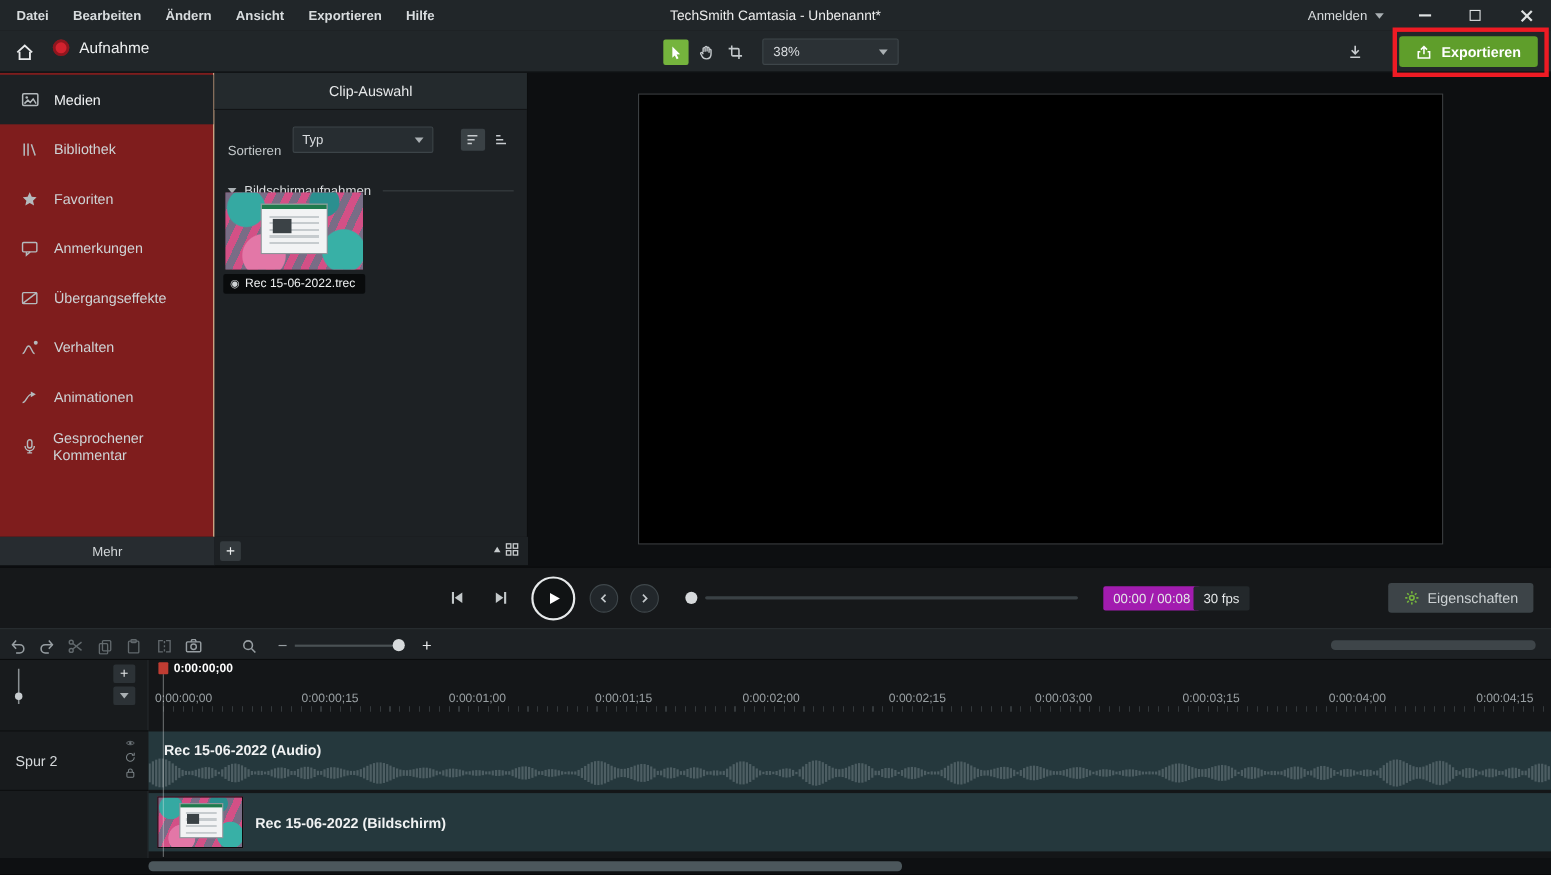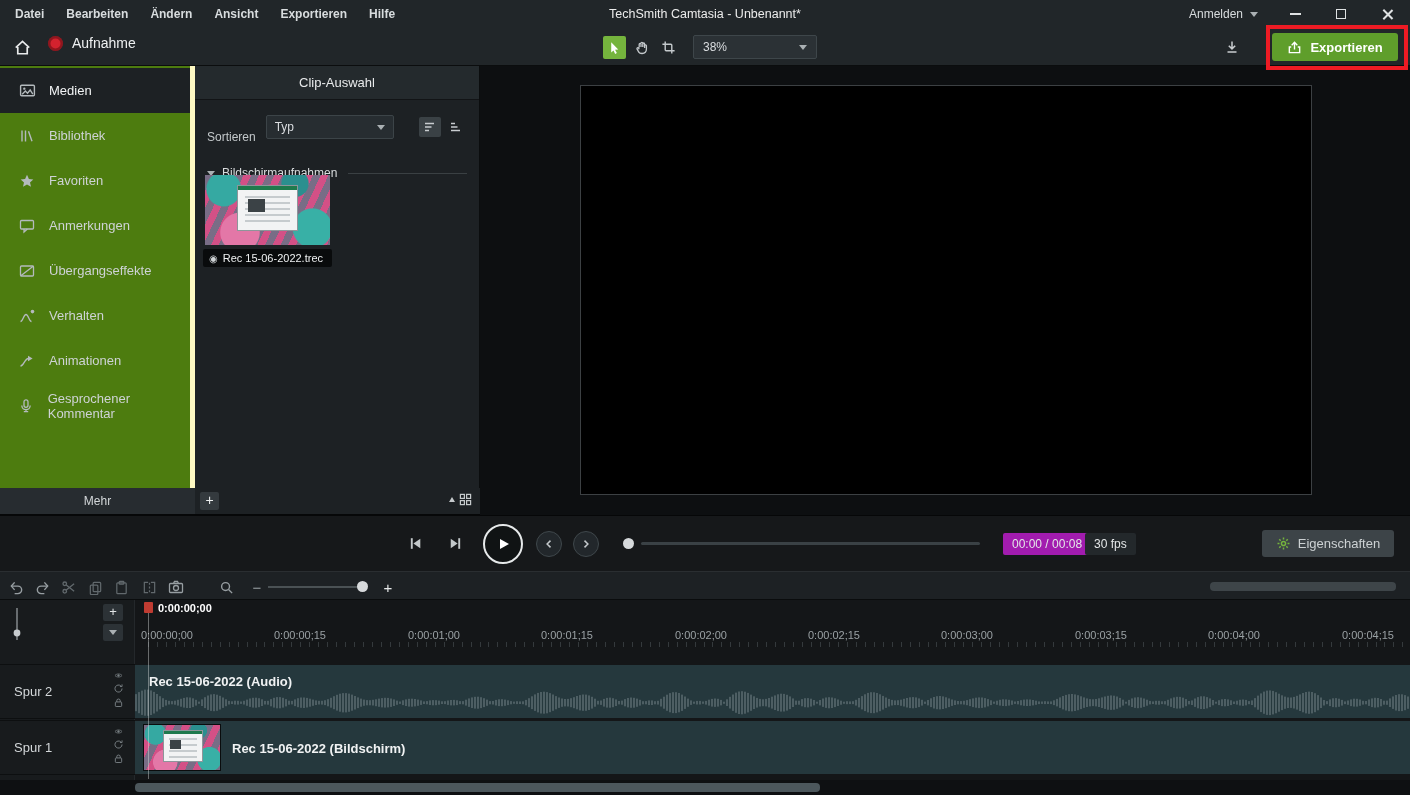--- a/index.html
+++ b/index.html
@@ -32,21 +32,21 @@
   .tools { position:absolute; left:603px; top:7px; display:flex; align-items:center; gap:4px; }
   .tool-btn { width:23px; height:23px; border-radius:2px; display:flex; align-items:center; justify-content:center; color:#c4c9cc; }
   .tool-btn.active { background:var(--accent); color:#fff; }
   .zoom-dd { margin-left:9px; width:124px; height:24px; background:#2b3135; border:1px solid #3e464a; border-radius:2px; display:flex; align-items:center; padding:0 9px; font-size:12px; color:#dadde0; }
   .zoom-dd .tri-down { margin-left:auto; }
   .dl-btn { position:absolute; right:166px; top:7px; width:24px; height:24px; display:flex; align-items:center; justify-content:center; color:#c9cdd0; }
   .export-btn { position:absolute; right:12px; top:5px; width:126px; height:28px; background:var(--export); border-radius:3px; display:flex; align-items:center; justify-content:center; gap:8px; color:#fff; font-size:13px; font-weight:bold; }
   .export-annot { position:absolute; left:1266px; top:25px; width:142px; height:45px; border:4px solid var(--annot); z-index:6; pointer-events:none; }
 
   
-  .sidebar { position:absolute; left:0; top:66px; width:195px; height:422px; background:#4d7c0f; border-right:5px solid #fef9c3; padding-top:2px; }
+  .sidebar { position:absolute; left:0; top:66px; width:195px; height:422px; background:#7f1d1d; border-right:1px solid #fef9c3; padding-top:2px; }
   .side-item { height:45px; display:flex; align-items:center; padding-left:18px; gap:13px; font-size:13px; color:#ced3d5; }
   .side-item .ic { width:18px; display:flex; align-items:center; justify-content:center; color:#b4babd; }
   .side-item.sel { background:#1d2124; color:#f2f4f5; }
   .bin-bottom-left { position:absolute; left:0; top:488px; width:195px; height:27px; background:#272c30; display:flex; align-items:center; justify-content:center; font-size:12px; color:#d3d7d9; border-bottom:1px solid #060708; }
   .bin-bottom-right { position:absolute; left:195px; top:488px; width:285px; height:27px; background:#1d2124; border-bottom:1px solid #060708; }
   .add-media-btn { position:absolute; left:5px; top:4px; width:19px; height:18px; background:#343a3e; border-radius:2px; color:#eef0f1; font-size:14px; line-height:17px; text-align:center; }
   .thumbsize-btn { position:absolute; right:8px; top:5px; display:flex; align-items:center; gap:3px; color:#c6cacc; }
 
   
   .clipbin { position:absolute; left:195px; top:66px; width:285px; height:422px; background:#1d2124; border-right:1px solid #0b0d0e; }
@@ -930,36 +930,20 @@
                 <rect x="1266" y="10.3" width="2" height="16.8"></rect>
                 <rect x="1269" y="11.1" width="2" height="15.1"></rect>
                 <rect x="1272" y="12.5" width="2" height="12.3"></rect>
               </g>
             </svg>
           </div>
       </div>
     </div>
 
     <div class="track-row row-t1">
-      <div class="track-head">
-        <span>Spur 1</span>
-        <span class="track-icons">
-          <svg width="11" height="9" viewBox="0 0 14 14" fill="none" stroke="currentColor" stroke-width="1.2">
-              <path d="M1.5 7C4 3.8 10 3.8 12.5 7 10 10.2 4 10.2 1.5 7z"></path>
-              <circle cx="7" cy="7" r="1.3" fill="currentColor"></circle>
-            </svg>
-          <svg width="11" height="11" viewBox="0 0 14 14" fill="none" stroke="currentColor" stroke-width="1.2">
-              <path d="M11.5 7a4.5 4.5 0 1 1-1.4-3.2M11.5 1.8V4.5H8.8"></path>
-            </svg>
-          <svg width="11" height="11" viewBox="0 0 14 14" fill="none" stroke="currentColor" stroke-width="1.2">
-              <rect x="3" y="6.3" width="8" height="5.8" rx="1"></rect>
-              <path d="M4.8 6.3V4.8a2.2 2.2 0 0 1 4.4 0v1.5"></path>
-            </svg>
-        </span>
-      </div>
       <div class="track-clip">
         <div class="clip-thumb pat">
           <div class="shot">
               <div class="lines"></div>
               <div class="blk"></div>
             </div>
         </div>
         <span class="clip-label">Rec 15-06-2022 (Bildschirm)</span>
       </div>
     </div>

